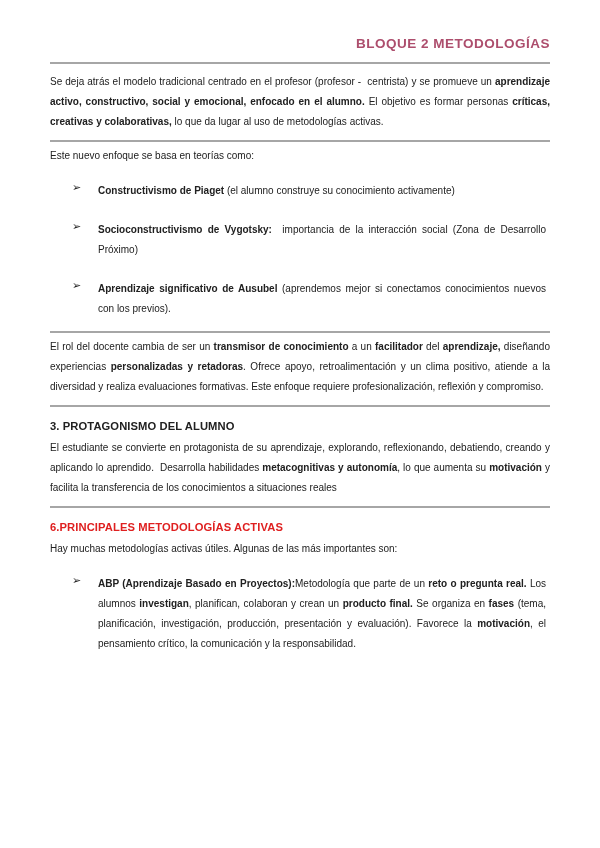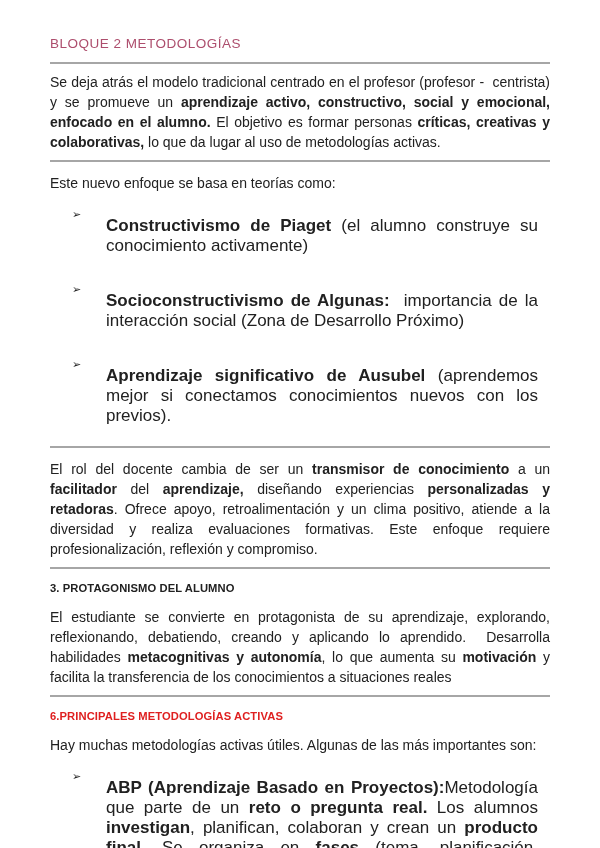--- a/index.html
+++ b/index.html
@@ -16,24 +16,24 @@
   .page {
     box-sizing: border-box;
     width: 600px;
     height: 848px;
     padding: 34px 50px 0 50px;
     overflow: hidden;
     background: #ffffff;
   }
   .doc-title {
     margin: 0;
-    text-align: left;
+    text-align: right;
     font-size: 13.5px;
     line-height: 20px;
-    font-weight: normal;
+    font-weight: bold;
     letter-spacing: 0.5px;
     color: var(--title-color, #ad4e6d);
   }
   .rule {
     height: 0;
     border: none;
     border-top: 2px solid var(--rule-color, #a6a6a6);
     margin: 8px 0 0 0;
   }
   .section-heading {
@@ -42,42 +42,42 @@
     line-height: 16px;
     font-weight: bold;
     color: var(--body-color, #212121);
     letter-spacing: 0.1px;
   }
   .section-heading.red {
     color: var(--red-color, #df2020);
   }
   .paragraph {
     margin: 11px 0 0 0;
-    font-size: 14px;
+    font-size: 10px;
     line-height: 20px;
     text-align: justify;
   }
-  .paragraph.tight { margin-top: 11px; }
+  .paragraph.tight { margin-top: 4px; }
   .paragraph.space-before { margin-top: 8px; }
   .bullet {
     display: flex;
     margin: 11px 0 0 0;
     padding-left: 22px;
   }
   .bullet-glyph {
     flex: 0 0 22px;
     width: 22px;
     font-size: 11px;
     line-height: 20px;
     color: var(--body-color, #212121);
   }
   .bullet-text {
     flex: 1;
-    margin: 12px;
-    font-size: 17px;
+    margin: 4px;
+    font-size: 10px;
     line-height: 20px;
     text-align: justify;
   }
   strong { font-weight: bold; }
 </style>
 </head>
 <body>
 
 <div class="page">
   <h1 class="doc-title">BLOQUE 2 METODOLOGÍAS</h1>
@@ -88,21 +88,21 @@
       </section>
       <section>
         <div class="rule"></div>
         <p class="paragraph tight">Este nuevo enfoque se basa en teorías como:</p>
         <div class="bullet">
           <span class="bullet-glyph">➢</span>
           <p class="bullet-text"><strong>Constructivismo de Piaget</strong> (el alumno construye su conocimiento activamente)</p>
         </div>
         <div class="bullet">
           <span class="bullet-glyph">➢</span>
-          <p class="bullet-text"><strong>Socioconstructivismo de Algunas:</strong>&nbsp; importancia de la interacción social (Zona de Desarrollo Próximo)</p>
+          <p class="bullet-text"><strong>Socioconstructivismo de Vygotsky:</strong>&nbsp; importancia de la interacción social (Zona de Desarrollo Próximo)</p>
         </div>
         <div class="bullet">
           <span class="bullet-glyph">➢</span>
           <p class="bullet-text"><strong>Aprendizaje significativo de Ausubel</strong> (aprendemos mejor si conectamos conocimientos nuevos con los previos).</p>
         </div>
       </section>
       <section>
         <div class="rule"></div>
         <p class="paragraph tight">El rol del docente cambia de ser un <strong>transmisor de conocimiento</strong> a un <strong>facilitador</strong> del <strong>aprendizaje,</strong> diseñando experiencias <strong>personalizadas y retadoras</strong>. Ofrece apoyo, retroalimentación y un clima positivo, atiende a la diversidad y realiza evaluaciones formativas. Este enfoque requiere profesionalización, reflexión y compromiso.</p>
       </section>

